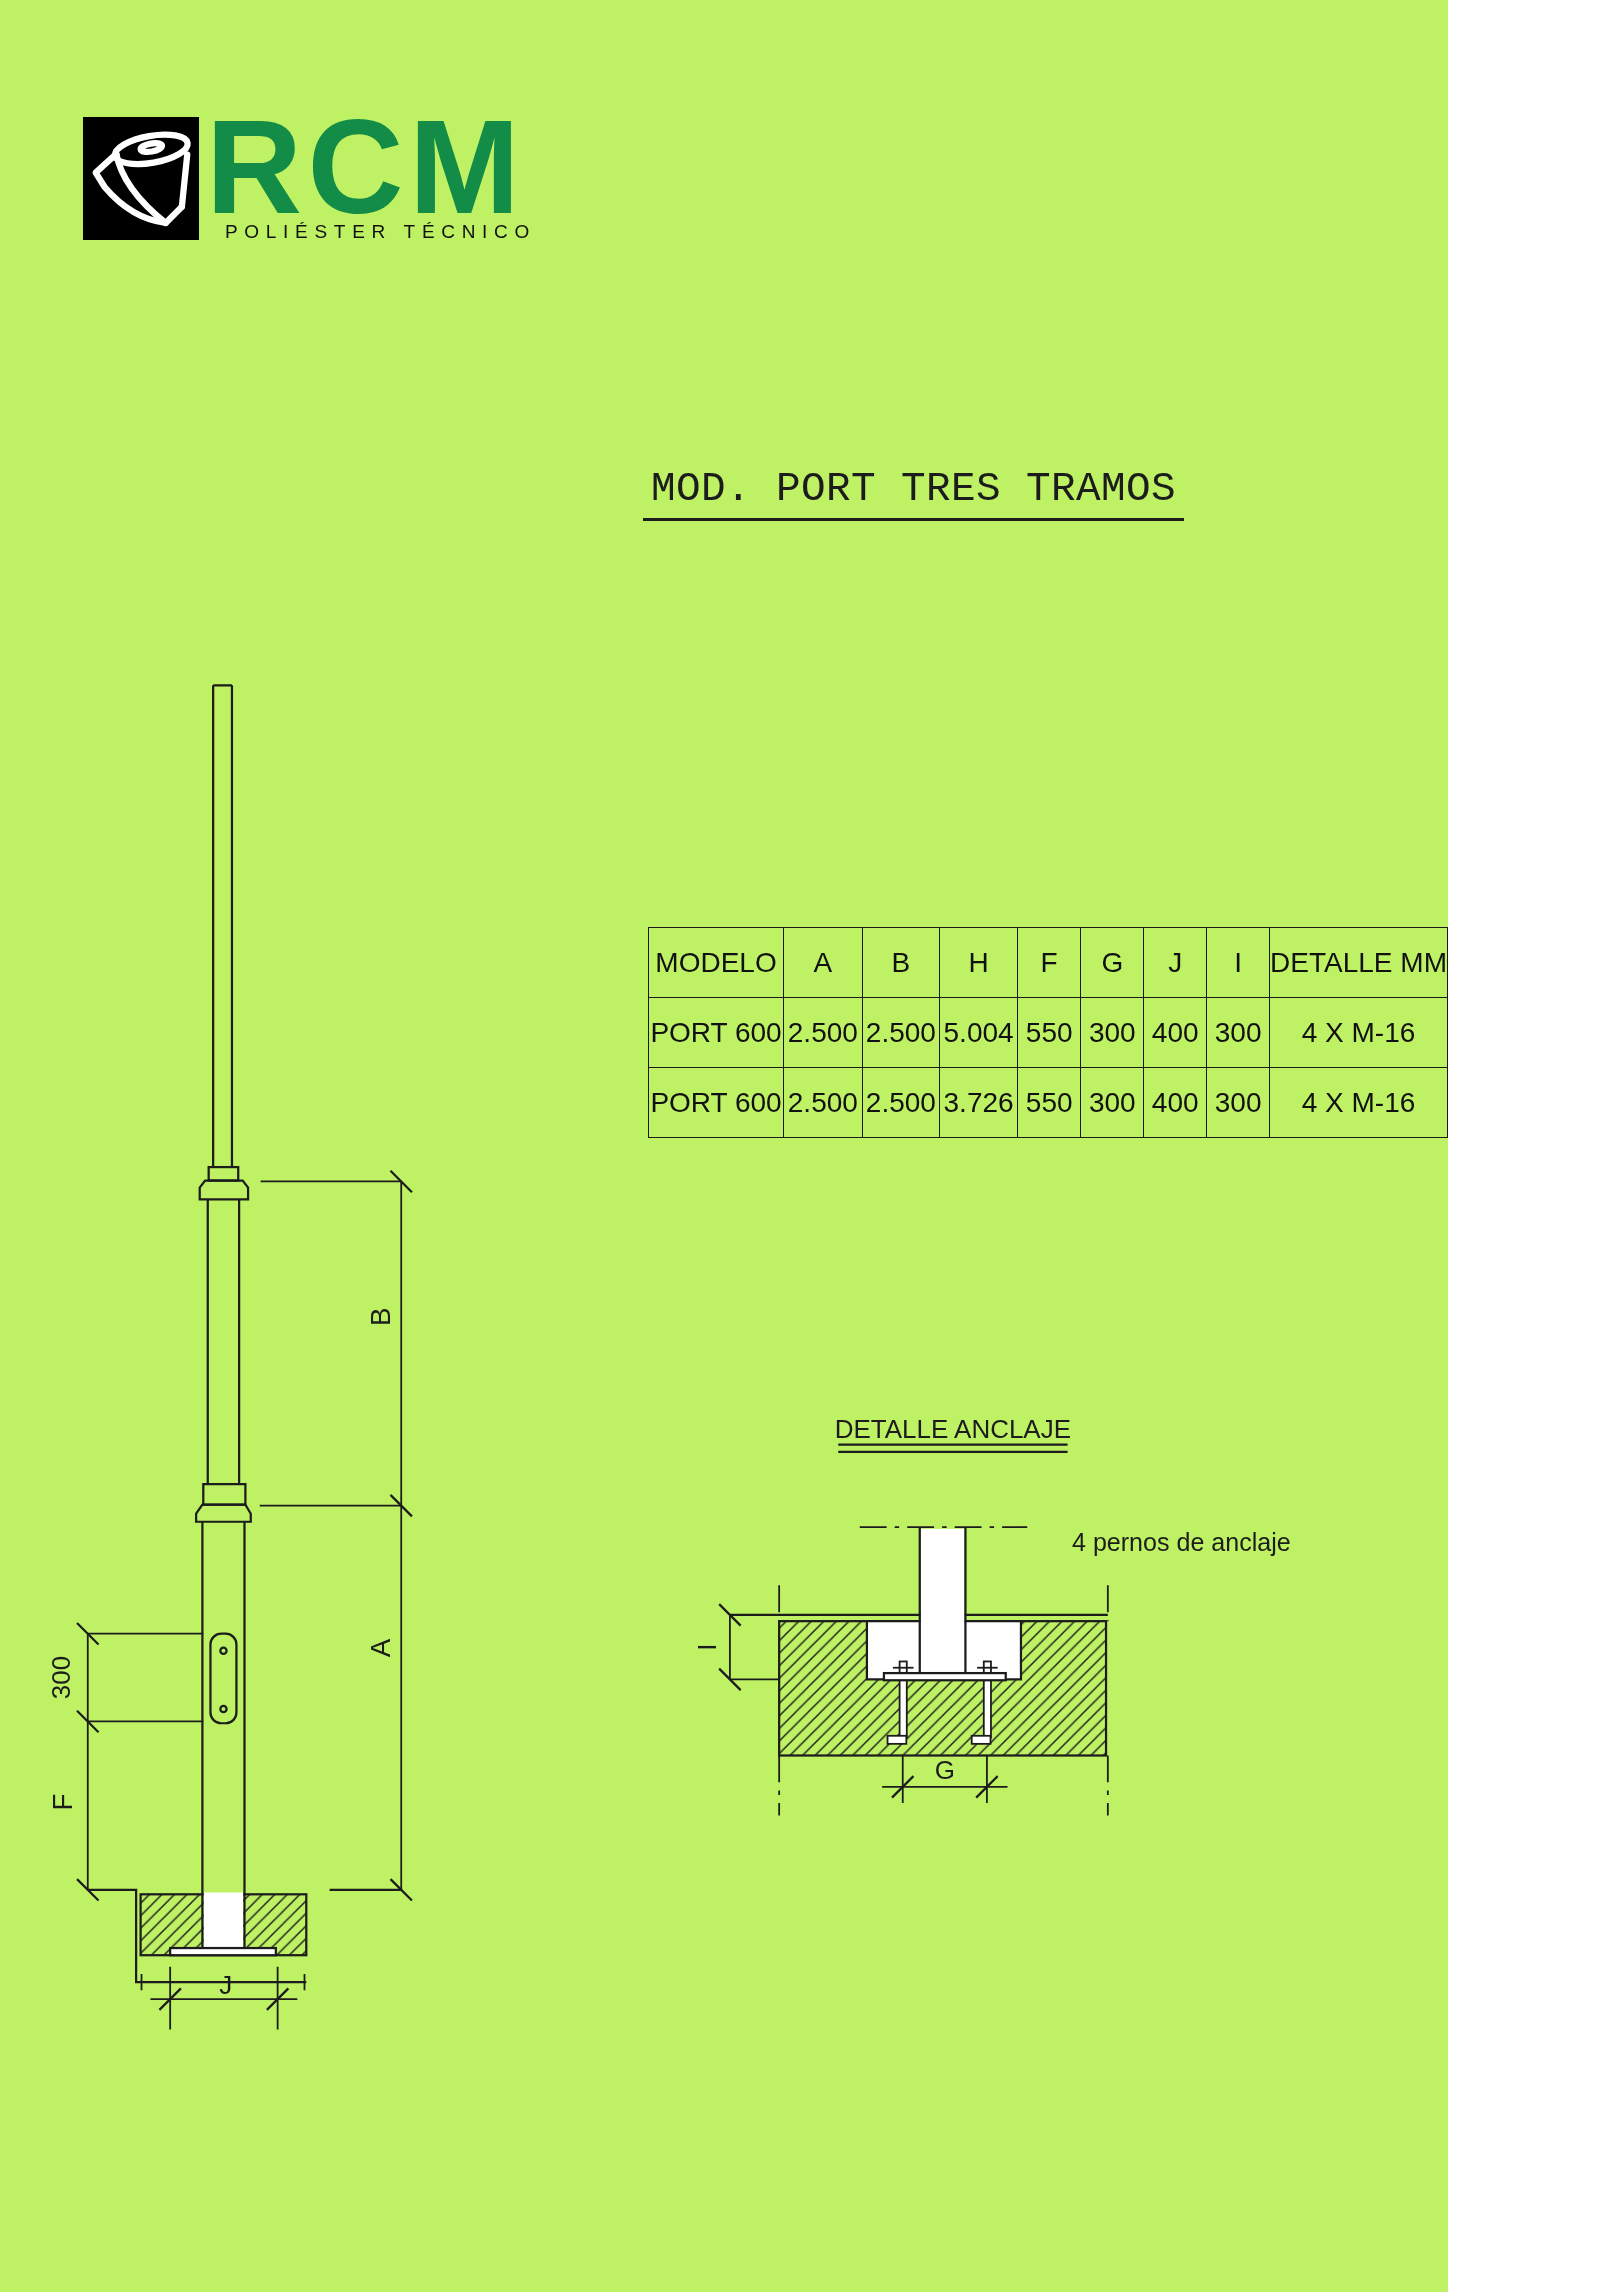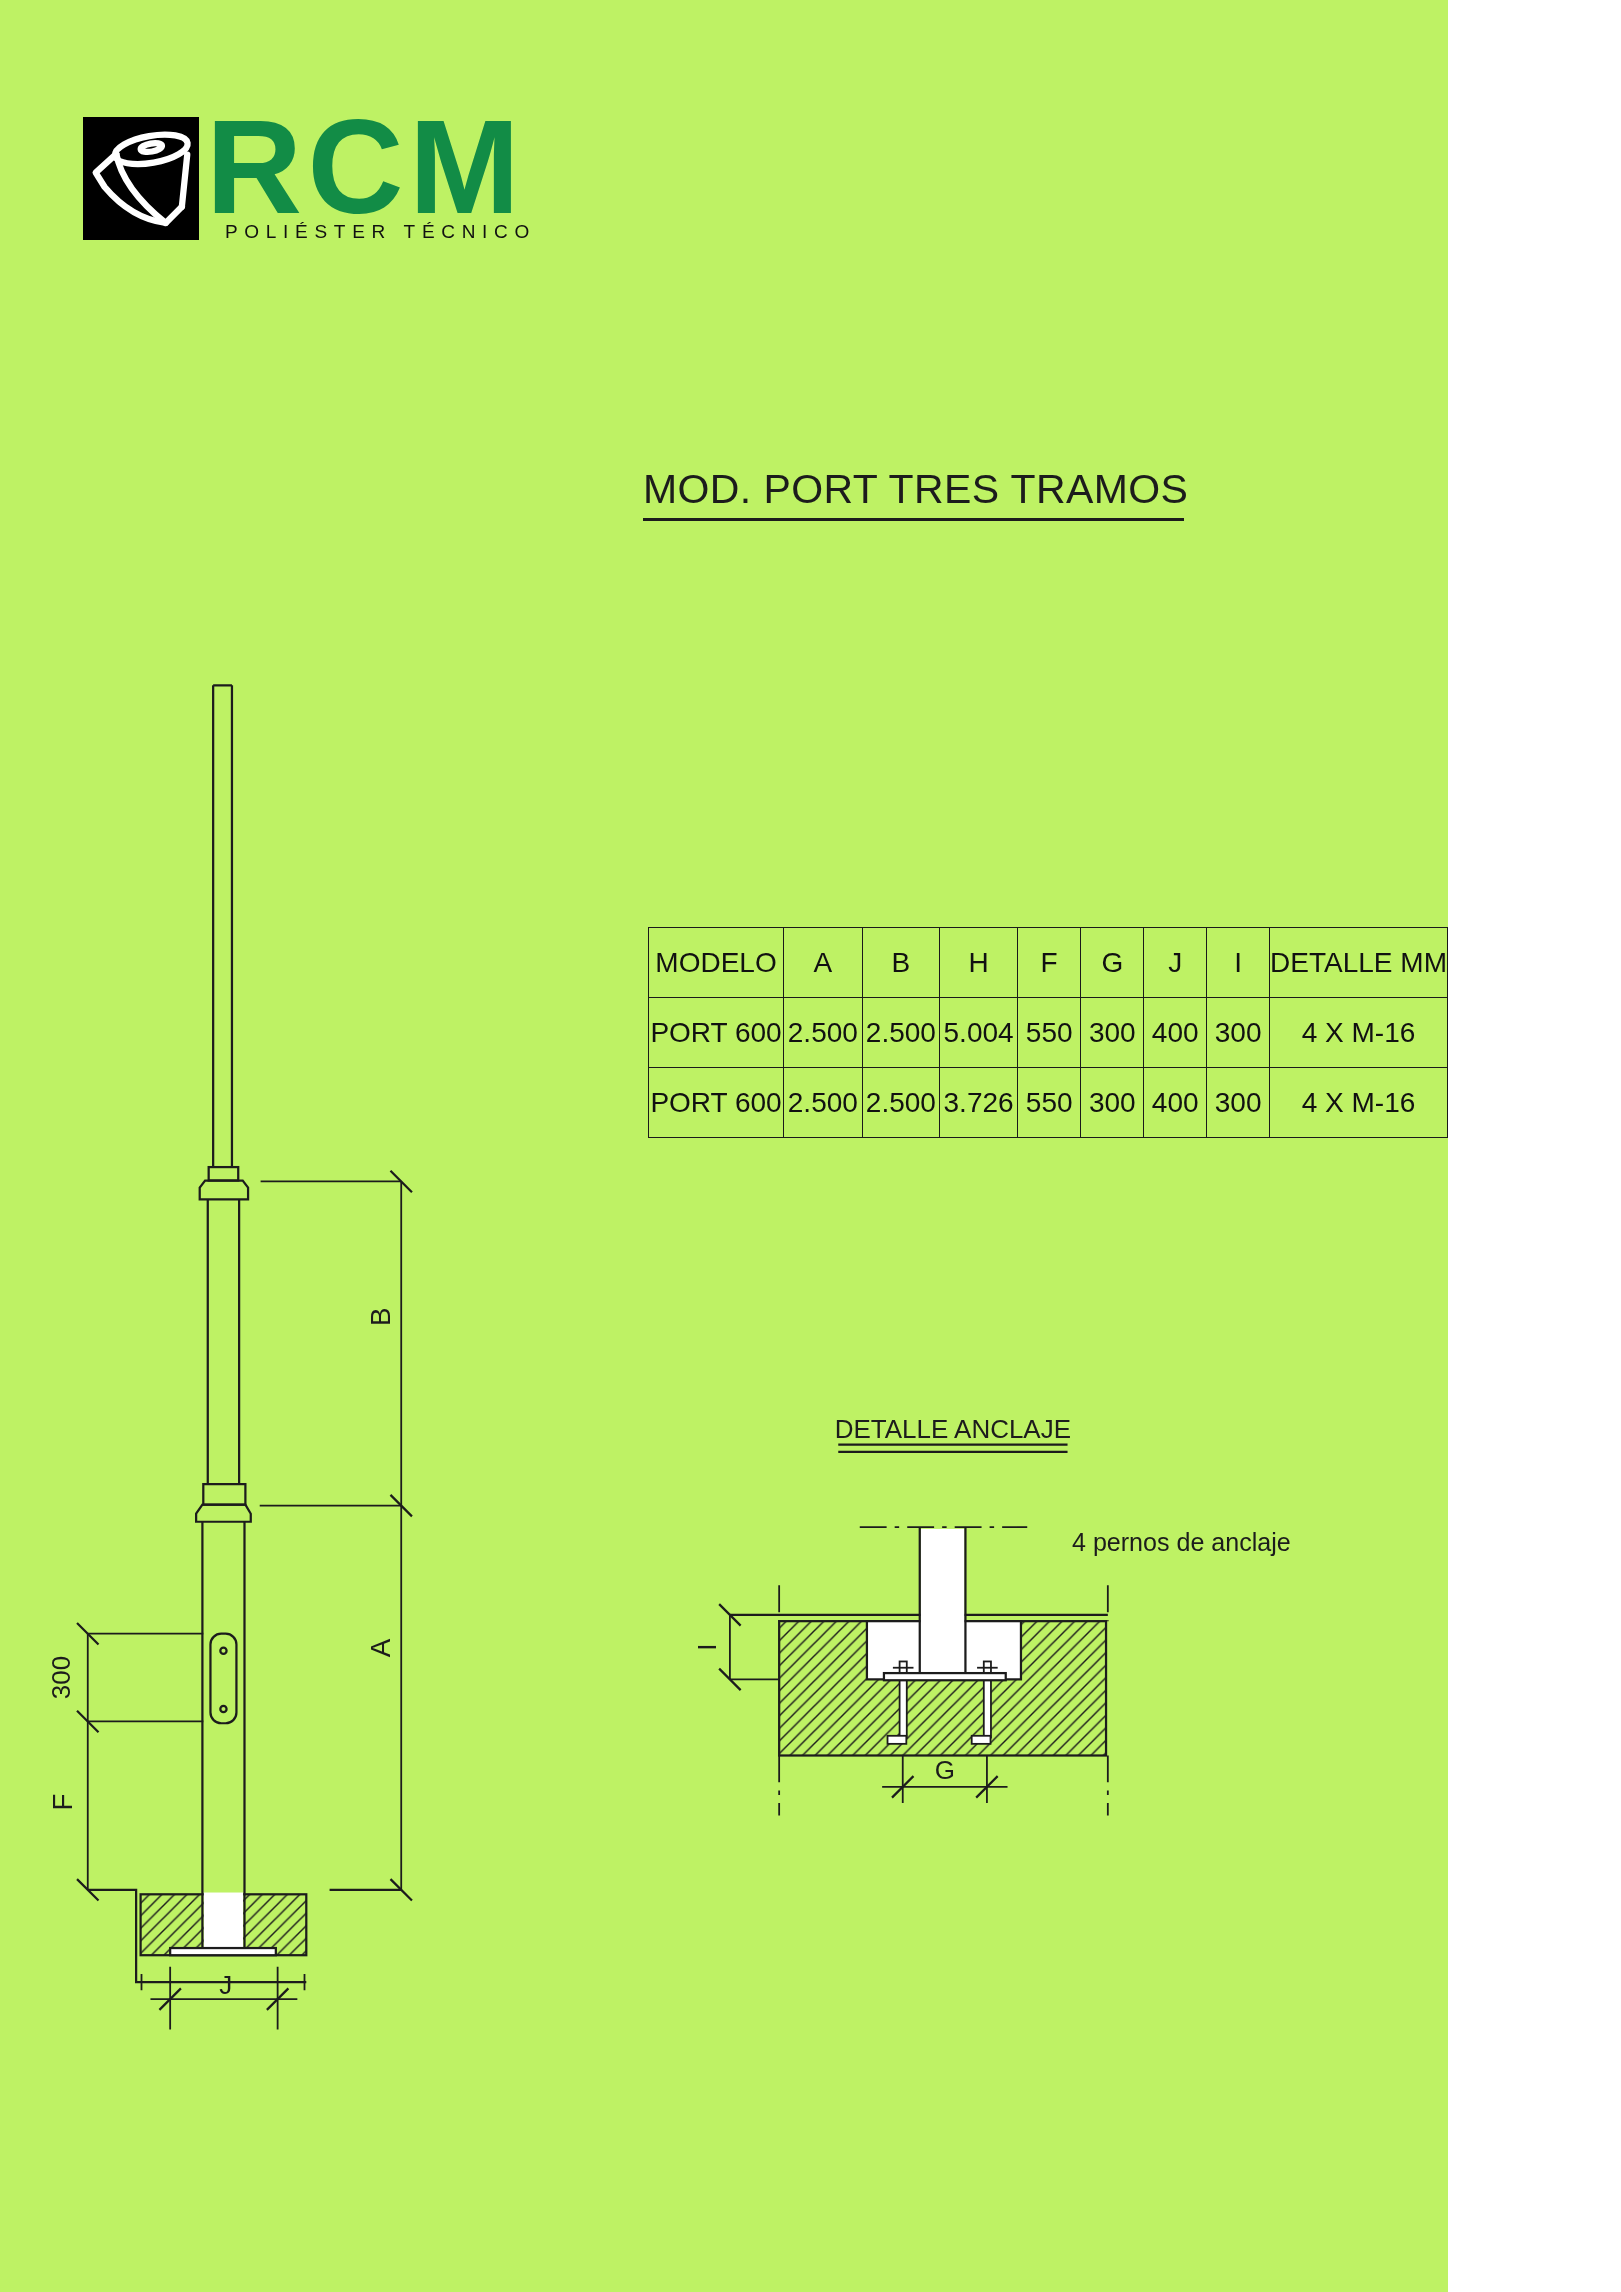--- a/index.html
+++ b/index.html
@@ -25,21 +25,21 @@
   }
   .brand-sub{
     position:absolute;left:142px;top:106px;
     font-size:19px;font-weight:normal;letter-spacing:6.7px;
     color:#111;white-space:nowrap;
   }
   
   .doc-title{
     position:absolute;left:643px;top:466px;width:541px;
     text-align:center;font-size:41px;color:#1c1c1c;
-    letter-spacing:0.4px;white-space:nowrap;
+    letter-spacing:0.4px;white-space:nowrap;font-family:Liberation Mono, monospace;
   }
   .doc-title-rule{
     position:absolute;left:643px;top:518px;width:541px;height:2.7px;
     background:#1c1c1c;
   }
   
   .spec-table{
     position:absolute;left:648px;top:927px;
     border-collapse:collapse;table-layout:fixed;
     font-size:28px;color:#111;

